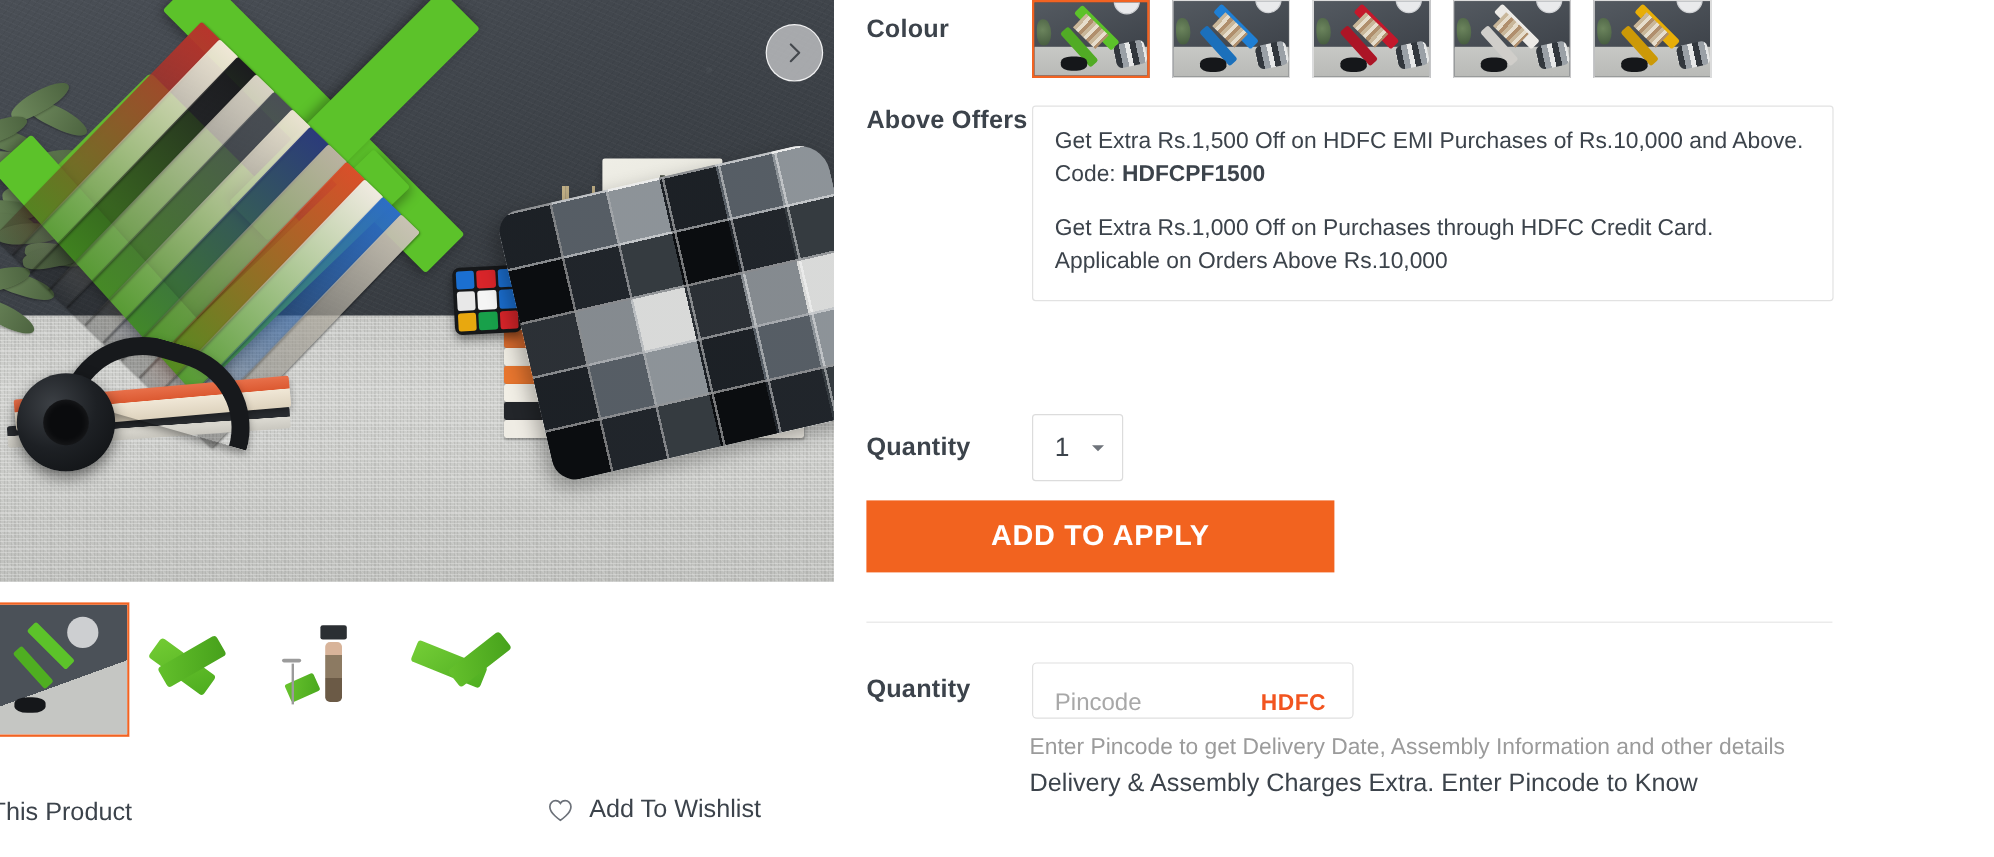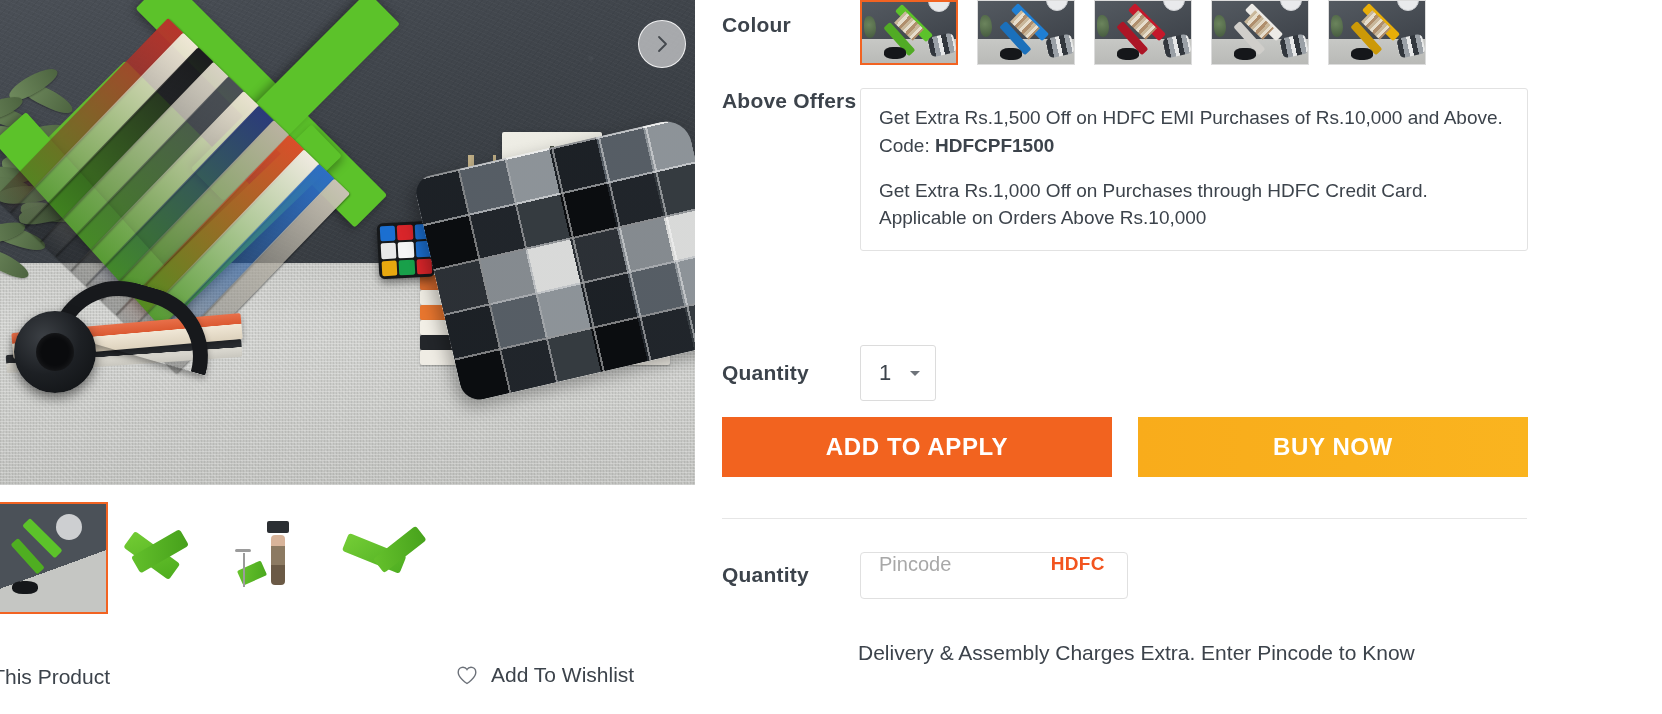--- a/index.html
+++ b/index.html
@@ -215,21 +215,21 @@
   }
   .btn-cart { width:390px; background:#f2631f; }
   .btn-buy  { width:390px; background:linear-gradient(90deg,#f9ac1b 0%,#f9b01d 55%,#fab41f 100%); }
 
   .divider { position:absolute; left:722px; top:518px; width:805px; height:1px; background:#e6e6e6; }
 
   
   .del-row { position:absolute; left:722px; top:552px; width:940px; display:flex; align-items:flex-start; }
   .pin-wrap {
     width:268px; height:47px; border:1px solid #e0e0e0; border-radius:4px;
-    display:flex; align-items:flex-start; justify-content:space-between; padding:0 22px 0 18px; background:#fff;
+    display:flex; align-items:flex-end; justify-content:space-between; padding:0 22px 0 18px; background:#fff;
   }
   .pin-input { border:none; outline:none; font-size:20px; color:#3c434b; width:140px; background:transparent;
     font-family:"Liberation Sans", sans-serif; }
   .pin-input::placeholder { color:#a8a8a8; }
   .apply-btn { font-size:19px; font-weight:700; color:#f2541f; letter-spacing:.4px; cursor:pointer; }
   .del-note { position:absolute; left:858px; top:612px; font-size:19px; color:#9b9b9b; }
   .del-bold { position:absolute; left:858px; top:641px; font-size:21px; color:#3c434b; }
 
   .heart { width:24px; height:24px; }
 </style>
@@ -505,27 +505,27 @@
     <div class="qty-select">
       <span class="qty-val">1</span>
       <svg width="16" height="16" viewBox="0 0 16 16">
         <path d="M3 6 L8 11 L13 6" fill="#6e737a"></path>
       </svg>
     </div>
   </div>
 
   <div class="btn-row">
     <button class="btn btn-cart">ADD TO APPLY</button>
-    <button class="btn btn-buy">BUY NOW</button>
   </div>
 
   <div class="divider"></div>
 
   <div class="del-row">
     <div class="lbl" style="padding-top:10px">Quantity</div>
     <div class="pin-wrap">
       <input class="pin-input" type="text" placeholder="Pincode" style="">
       <span class="apply-btn">HDFC</span>
     </div>
   </div>
+  <div class="del-note">Enter Pincode to get Delivery Date, Assembly Information and other details</div>
   <div class="del-bold">Delivery &amp; Assembly Charges Extra. Enter Pincode to Know</div>
 
 </div>
 
 </body></html>

